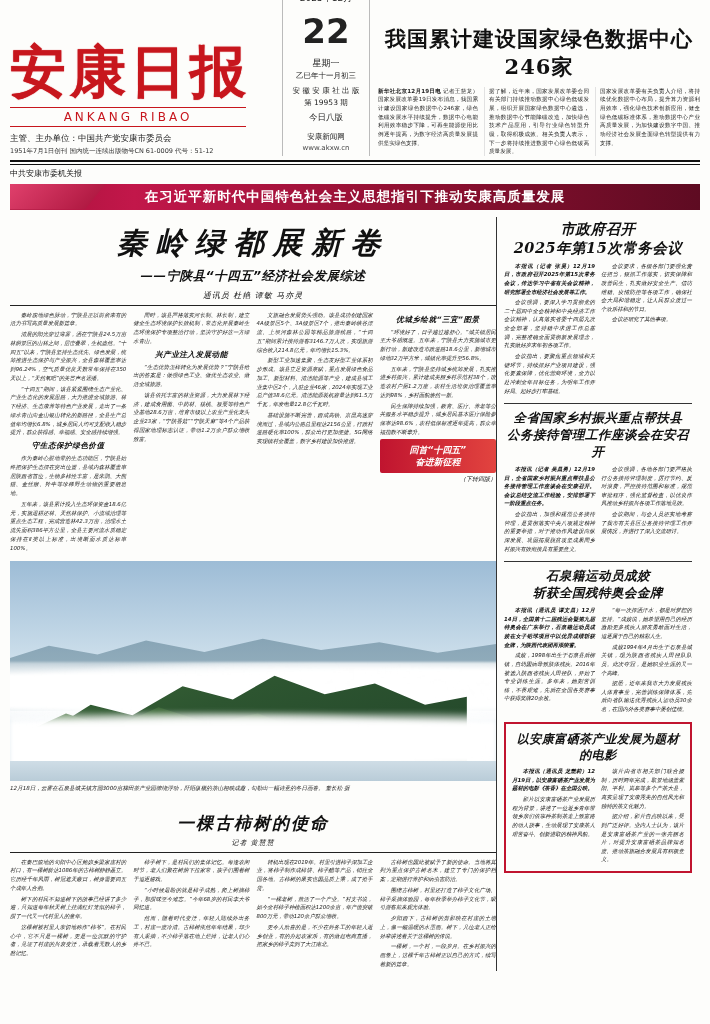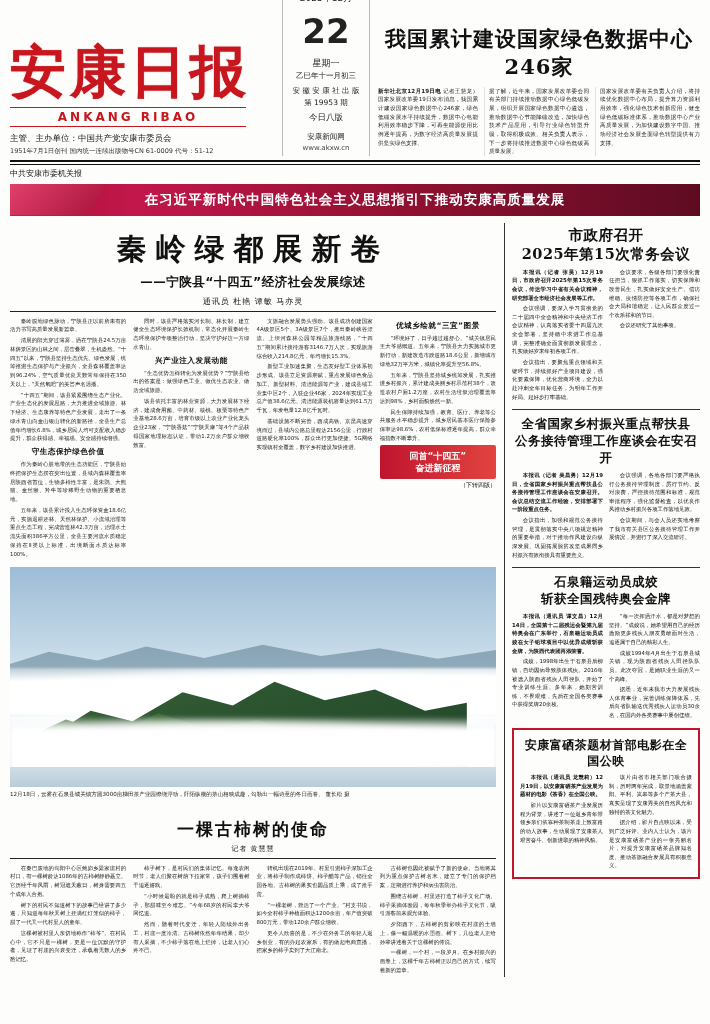--- a/index.html
+++ b/index.html
@@ -17,21 +17,21 @@
   .masthead { display:flex; align-items:flex-end; height:150px; }
   .mh-logo { width:272px; position:relative; }
   .mh-title {
     font-family:"DejaVu Serif","Liberation Serif",serif;
     font-size:56px; font-weight:700; color:#c7161d;
     letter-spacing:4px; line-height:1.05; margin-top:6px;
     text-shadow:0 0 1px #c7161d;
   }
   .mh-pinyin {
     color:#c7161d; font-size:12px; letter-spacing:3px;
-    font-weight:700; margin-top:6px; border-top:1px solid #c7161d;
+    font-weight:400; margin-top:6px; border-top:1px solid #c7161d;
     border-bottom:1px solid #c7161d; padding:2px 0; width:236px; text-align:center;
   }
   .mh-sponsor { font-size:8.5px; color:#222; margin-top:5px; line-height:1.5; }
   .mh-license { font-size:6.5px; color:#333; margin-top:2px; }
 
   .mh-date {
     width:88px; border-left:1px solid #bbb; border-right:1px solid #bbb;
     text-align:center; padding:2px 3px; font-size:8px; line-height:1.6; color:#222;
   }
   .mh-date .ymd { font-size:9px; }
@@ -55,37 +55,37 @@
   .mh-cols > div:first-child { border-left:none; padding-left:0; }
   .mh-cols b { font-weight:700; }
 
   .mh-rule { border-top:2px solid #111; margin:4px 0 0; }
   .mh-rule2 { border-top:1px solid #111; margin-top:1.5px; }
 
   .strip-line { font-size:8px; margin:3px 0 5px; color:#111; display:flex; justify-content:space-between;}
 
   
   .banner {
-    position:relative; height:32px; margin:2px 0 7px;
+    position:relative; height:26px; margin:2px 0 7px;
     background:linear-gradient(90deg,#a7123a 0%,#c2174a 18%,#8d1030 60%,#5e0b22 100%);
     display:flex; align-items:center; justify-content:center;
   }
   .banner:before{
     content:""; position:absolute; left:0; top:0; bottom:0; width:96px;
     background:linear-gradient(135deg,#d7days 0,#c2174a 100%);
     background:linear-gradient(135deg,#e0406c 0%,#a7123a 100%);
     clip-path:polygon(0 0,100% 0,78% 100%,0 100%);
   }
   .banner-text {
     position:relative; color:#fff; font-size:13.5px; font-weight:700;
     font-family:"DejaVu Serif","Liberation Serif",serif; letter-spacing:1px;
   }
 
   
-  .body-grid { display:flex; gap:8px; }
+  .body-grid { display:flex; gap:0;font-style:italic; }
   .col-left { width:486px; }
   .col-right { width:196px; border-left:1px solid #333; padding-left:7px; }
 
   .lead-title {
     font-family:"DejaVu Serif","Liberation Serif",serif;
     font-size:30px; font-weight:700; text-align:center; letter-spacing:9px;
     margin:6px 0 4px;
   }
   .lead-sub { font-size:12.5px; text-align:center; font-weight:700; letter-spacing:.5px; }
   .lead-by { font-size:8px; text-align:center; margin:5px 0 4px; letter-spacing:1px; }
@@ -378,21 +378,21 @@
           </div>
           <div class="r-txt">
             <p>“每一次挥洒汗水，都是对梦想的坚持。”成姣说，她希望用自己的经历激励更多残疾人朋友勇敢面对生活，追逐属于自己的精彩人生。</p>
             <p>成姣1994年4月出生于石泉县城关镇，现为陕西省残疾人田径队队员。此次夺冠，是她职业生涯的又一个高峰。</p>
             <p>据悉，近年来我市大力发展残疾人体育事业，完善训练保障体系，先后向省队输送优秀残疾人运动员30余名，在国内外各类赛事中屡创佳绩。</p>
           </div>
         </div>
       </div>
 
       <div class="redbox">
-        <div class="r-title" style="white-space: pre-line;">安康富硒茶题材首部电影在全国公映</div>
+        <div class="r-title" style="white-space: pre-line;">以安康富硒茶产业发展为题材的电影</div>
         <div class="r-two">
           <div class="r-txt">
             <p><b>本报讯（通讯员 龙慧莉）12月19日，以安康富硒茶产业发展为题材的电影《茶香》在全国公映。</b></p>
             <p>影片以安康富硒茶产业发展历程为背景，讲述了一位返乡青年带领乡亲们依靠种茶制茶走上致富路的动人故事，生动展现了安康茶人艰苦奋斗、创新进取的精神风貌。</p>
           </div>
           <div class="r-txt">
             <p>该片由省市相关部门联合摄制，历时两年完成，取景地涵盖紫阳、平利、岚皋等多个产茶大县，真实呈现了安康秀美的自然风光和独特的茶文化魅力。</p>
             <p>据介绍，影片自点映以来，受到广泛好评。业内人士认为，该片是安康富硒茶产业的一张亮丽名片，对提升安康富硒茶品牌知名度、推动茶旅融合发展具有积极意义。</p>
           </div>
         </div>

